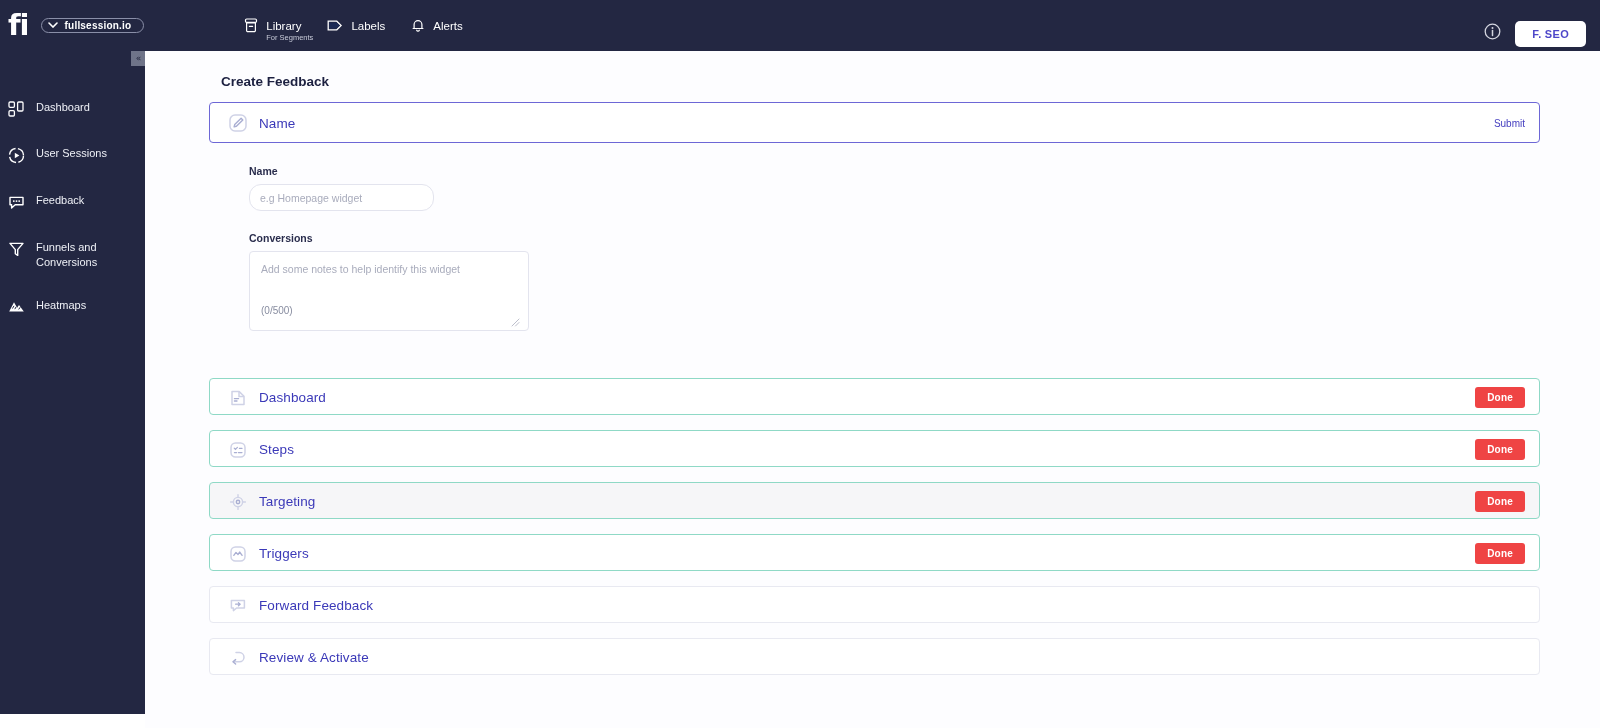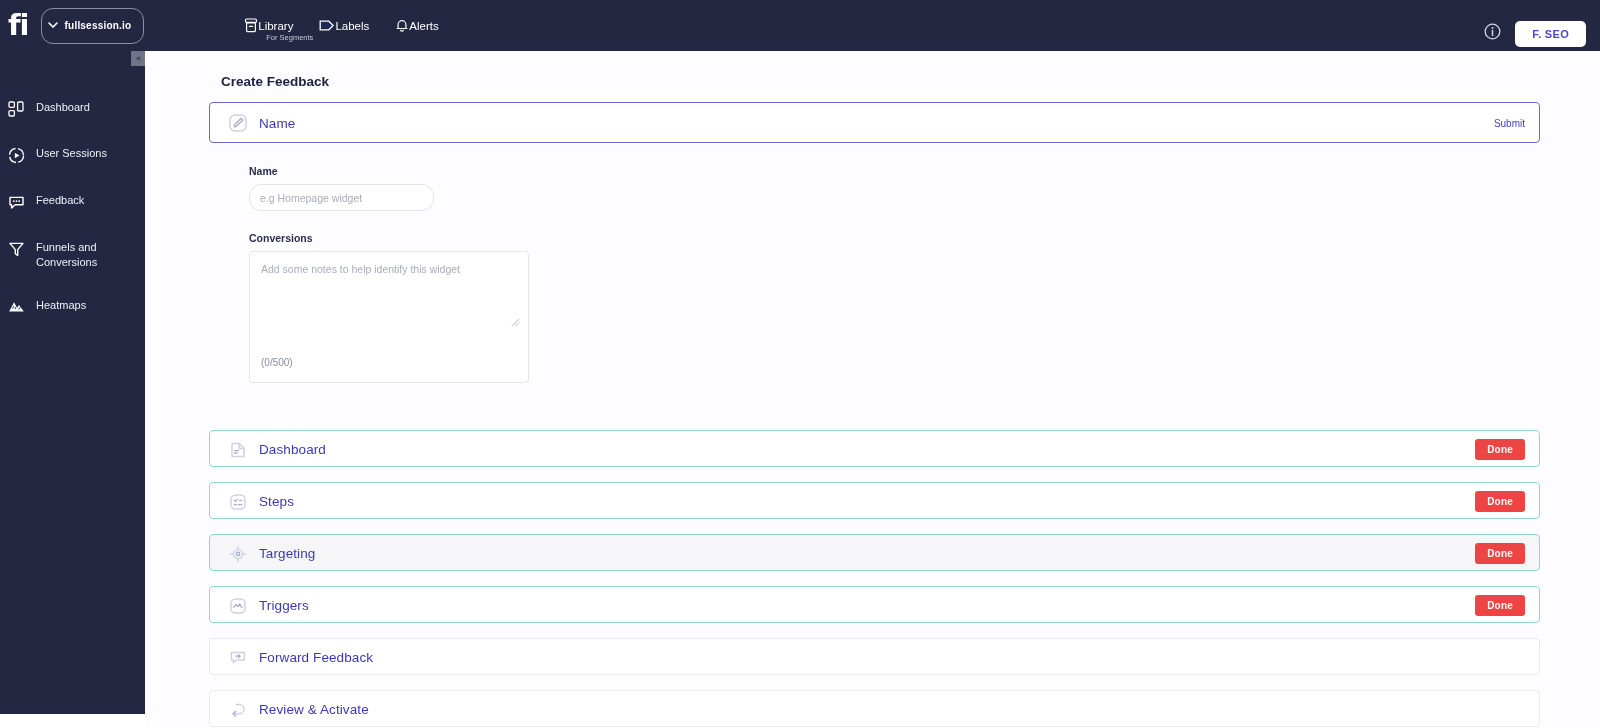--- a/index.html
+++ b/index.html
@@ -18,29 +18,29 @@
     background: #232742;
     display: flex; align-items: center;
   }
   #logo {
     color: #fff; font-size: 29px; font-weight: bold;
     line-height: 1; margin-left: 8px; letter-spacing: -1px;
     font-family: "DejaVu Sans", sans-serif;
   }
   #site-pill {
     margin-left: 12px;
-    height: 36px; padding: 0 12px 0 6px;
+    height: 15px; padding: 0 12px 0 6px;
     border: 1px solid #8a8fa8; border-radius: 12px;
     display: flex; align-items: center; gap: 7px;
   }
   #site-pill .cv { color: #fff; font-size: 9px; line-height: 1; }
   #site-pill .nm { color: #fff; font-size: 10px; font-weight: bold; letter-spacing: .2px; }
 
   #topnav { display: flex; align-items: center; margin-left: 100px; gap: 26px; }
-  .topnav-item { display: flex; align-items: center; position: relative; }
+  .topnav-item { display: flex; align-items: center; gap: 8px; position: relative; }
   .topnav-item .lbl { color: #fff; font-size: 11.5px; }
   .topnav-item .sub {
     position: absolute; left: 22px; top: 15px;
     color: #c7cad8; font-size: 7.5px; white-space: nowrap;
   }
   .topnav-item svg { display: block; }
 
   #topright {
     position: absolute; right: 14px; top: 8px; height: 51px;
     display: flex; align-items: center; gap: 14px;
@@ -122,21 +122,21 @@
     border: 1px solid #e3e4ee; border-radius: 12px;
     background: #fff; outline: none;
     font-family: "Liberation Sans", sans-serif;
     font-size: 10.5px; color: #36394f;
     padding: 0 10px;
   }
   #name-input::placeholder { color: #a9acbc; }
   .field-gap { height: 21px; }
 
   #desc-box {
-    width: 280px; height: 132px;
+    width: 280px; height: 80px;
     border: 1px solid #e3e4ee; border-radius: 4px;
     background: #fff; position: relative;
     padding: 11px 11px 0 11px;
   }
   #desc-area {
     width: 100%; height: 62px;
     border: none; outline: none; resize: none;
     font-family: "Liberation Sans", sans-serif;
     font-size: 10.5px; color: #36394f; background: transparent;
   }

